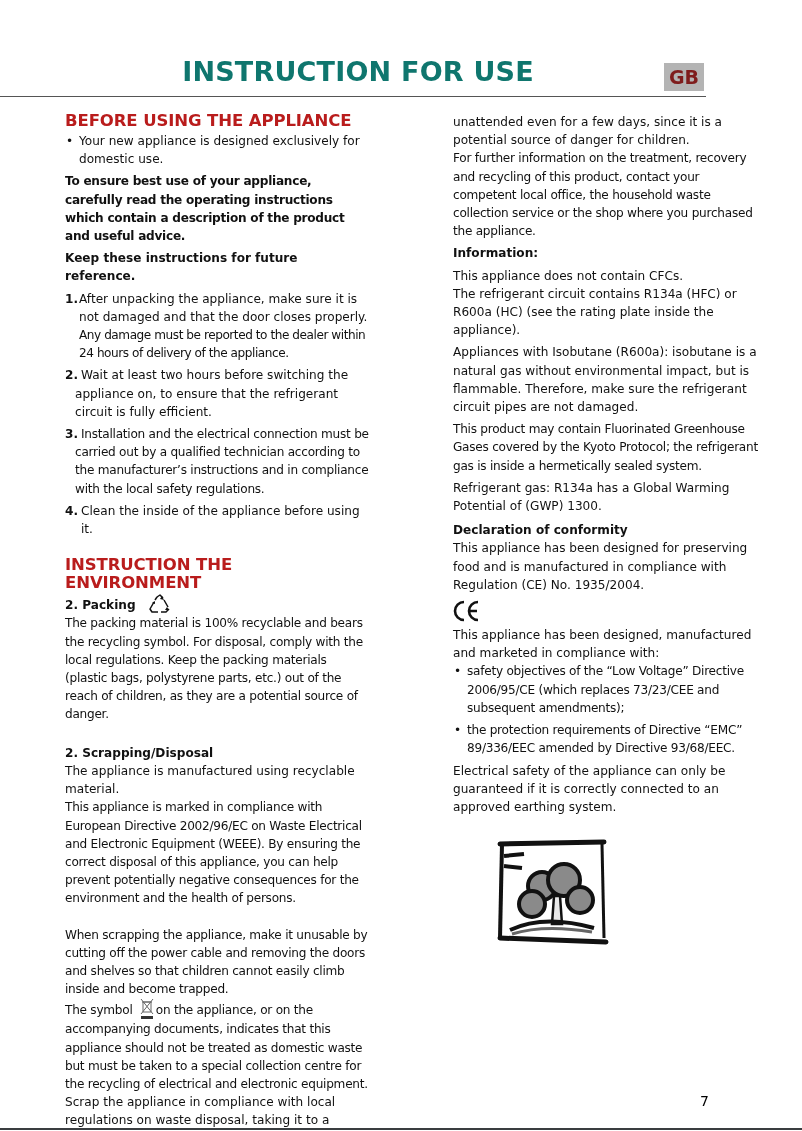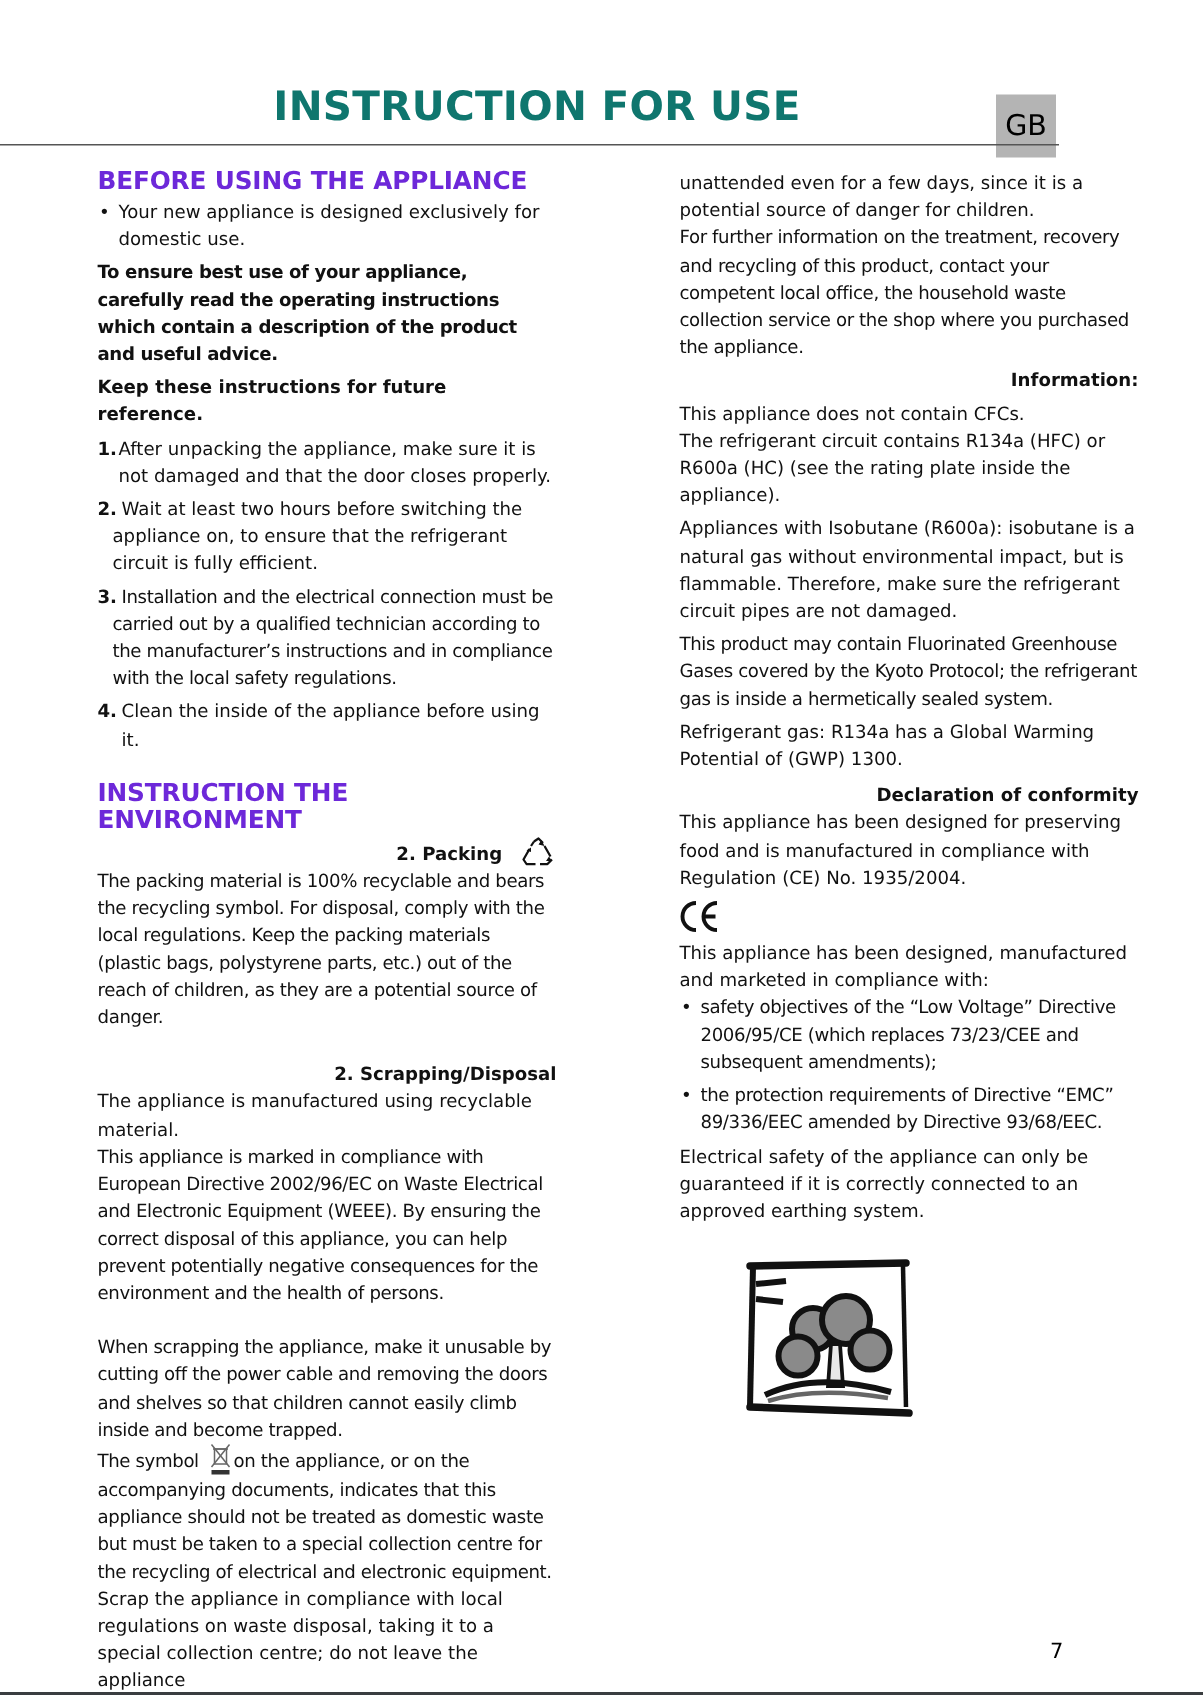--- a/index.html
+++ b/index.html
@@ -1,34 +1,34 @@
 <!DOCTYPE html>
 <html><head>
   <meta charset="utf-8">
   <style>
     html, body { margin: 0; padding: 0; background: #ffffff; }
     body { width: 802px; height: 1131px; position: relative; overflow: hidden;
            font-family: "DejaVu Sans", sans-serif; color: #111; }
     .page-title { position: absolute; left: 0; width: 716px; top: 56px; text-align: center;
                   font-family: "DejaVu Sans", sans-serif; font-weight: bold; font-size: 27px;
                   letter-spacing: 0.2px; color: #0f766e; }
-    .gb-badge { position: absolute; left: 664px; top: 63px; width: 40px; height: 42px;
-                background: #b4b4b4; color: #000000; font-weight: normal; font-size: 19px;
+    .gb-badge { position: absolute; left: 664px; top: 63px; width: 40px; height: 28px;
+                background: #b4b4b4; color: #7f1d1d; font-weight: bold; font-size: 19px;
                 display: flex; align-items: center; justify-content: center; }
     .header-rule { position: absolute; left: 0; top: 96px; width: 706px; height: 1px; background: #555; }
     .footer-rule { position: absolute; left: 0; top: 1128px; width: 802px; height: 2px; background: #3a3d40; }
     .page-number { position: absolute; left: 700px; top: 1093px; font-size: 14px; color: #000; }
 
     .col { position: absolute; top: 112px; font-family: "DejaVu Sans", sans-serif;
            font-size: 12.1px; line-height: 18.2px; color: #111; }
     .col-left { left: 65px; width: 306px; }
     .col-right { left: 417px; width: 306px; top: 113px; margin-left: 36px; }
 
-    .h1 { font-weight: bold; font-size: 16.5px; line-height: 18px; margin: 0 0 2px 0; color: #6d28d9; letter-spacing: -0.1px; }
-    .h2 { font-weight: bold; margin: 0; text-align: right; }
+    .h1 { font-weight: bold; font-size: 16.5px; line-height: 18px; margin: 0 0 2px 0; color: #b91c1c; letter-spacing: -0.1px; }
+    .h2 { font-weight: bold; margin: 0; }
     p { margin: 0; }
     .gap { margin-top: 4px; }
     .bold { font-weight: bold; }
     .bullet { position: relative; padding-left: 14px; }
     .bullet::before { content: "•"; position: absolute; left: 1px; top: 0; }
     .num { font-weight: bold; }
     .condensed { letter-spacing: -0.45px; }
     .condensed2 { letter-spacing: -0.25px; }
 
     .recycle-icon { display: inline-block; width: 24px; height: 20px; vertical-align: -5px; margin-left: 8px; }
@@ -45,20 +45,21 @@
 
 <div class="col col-left">
   <div class="h1">BEFORE USING THE APPLIANCE</div>
   <p class="bullet">Your new appliance is designed exclusively for domestic use.</p>
   <p class="bold gap condensed2">To ensure best use of your appliance, carefully read the operating instructions which contain a description of the product and useful advice.</p>
   <p class="bold gap">Keep these instructions for future reference.</p>
 
   <div class="gap" style="position:relative;padding-left:14px;">
     <span class="num" style="position:absolute;left:0;">1.</span>
     <p>After unpacking the appliance, make sure it is not damaged and that the door closes properly.</p>
+    <p class="condensed">Any damage must be reported to the dealer within 24 hours of delivery of the appliance.</p>
   </div>
   <div class="gap" style="position:relative;padding-left:10px;">
     <span class="num" style="position:absolute;left:0;">2.</span>
     <p style="text-indent:6px;">Wait at least two hours before switching the appliance on, to ensure that the refrigerant circuit is fully efficient.</p>
   </div>
   <div class="gap" style="position:relative;padding-left:10px;">
     <span class="num" style="position:absolute;left:0;">3.</span>
     <p class="condensed2" style="text-indent:6px;">Installation and the electrical connection must be carried out by a qualified technician according to the manufacturer’s instructions and in compliance with the local safety regulations.</p>
   </div>
   <div class="gap" style="position:relative;padding-left:16px;">

